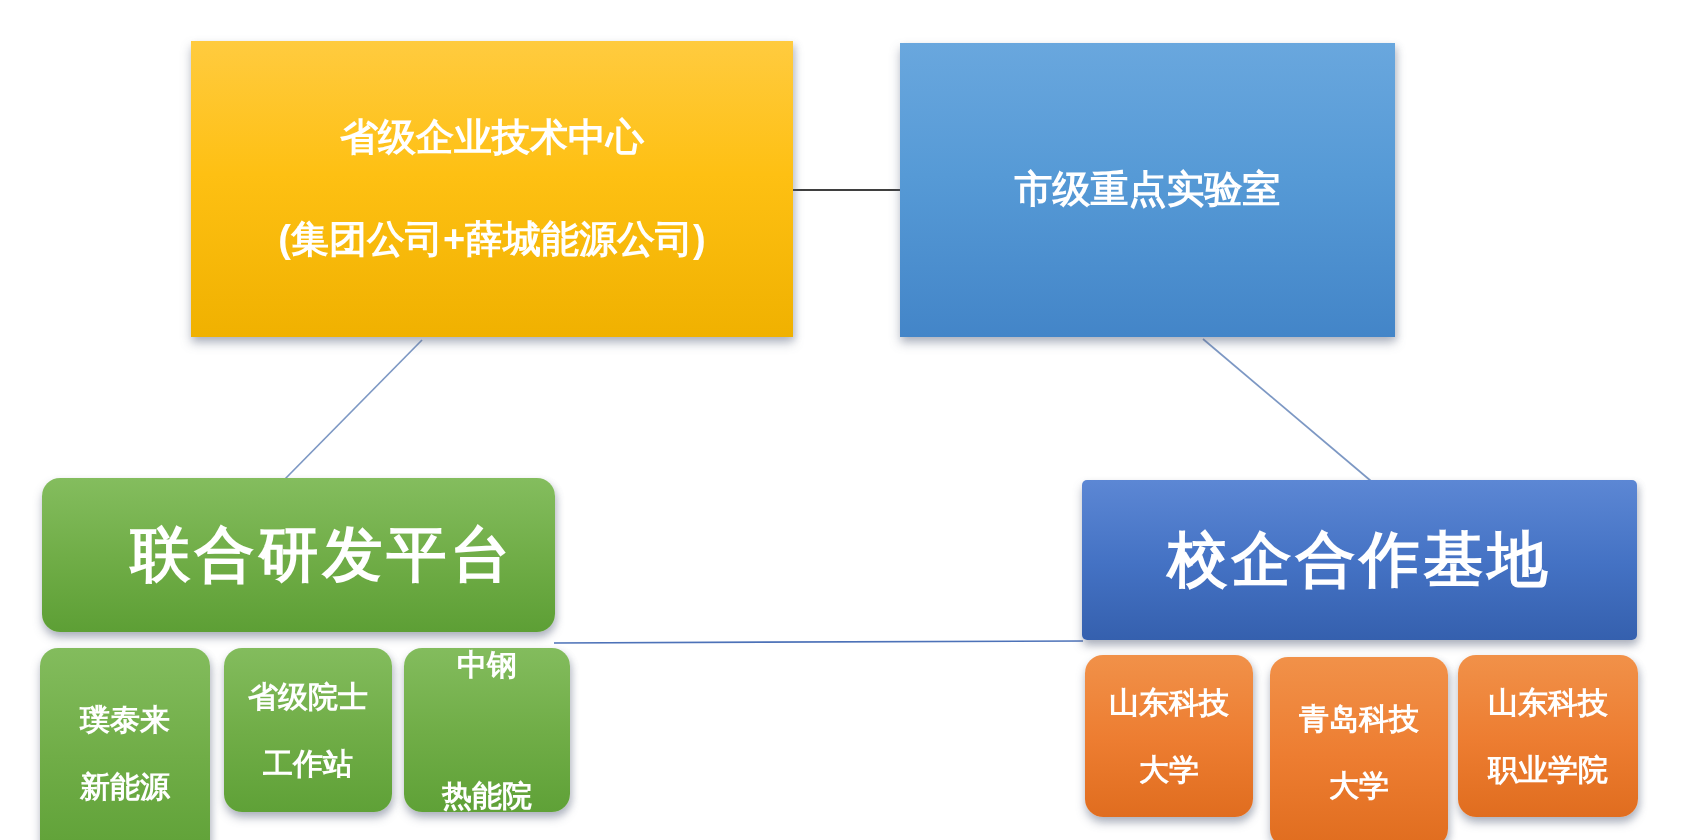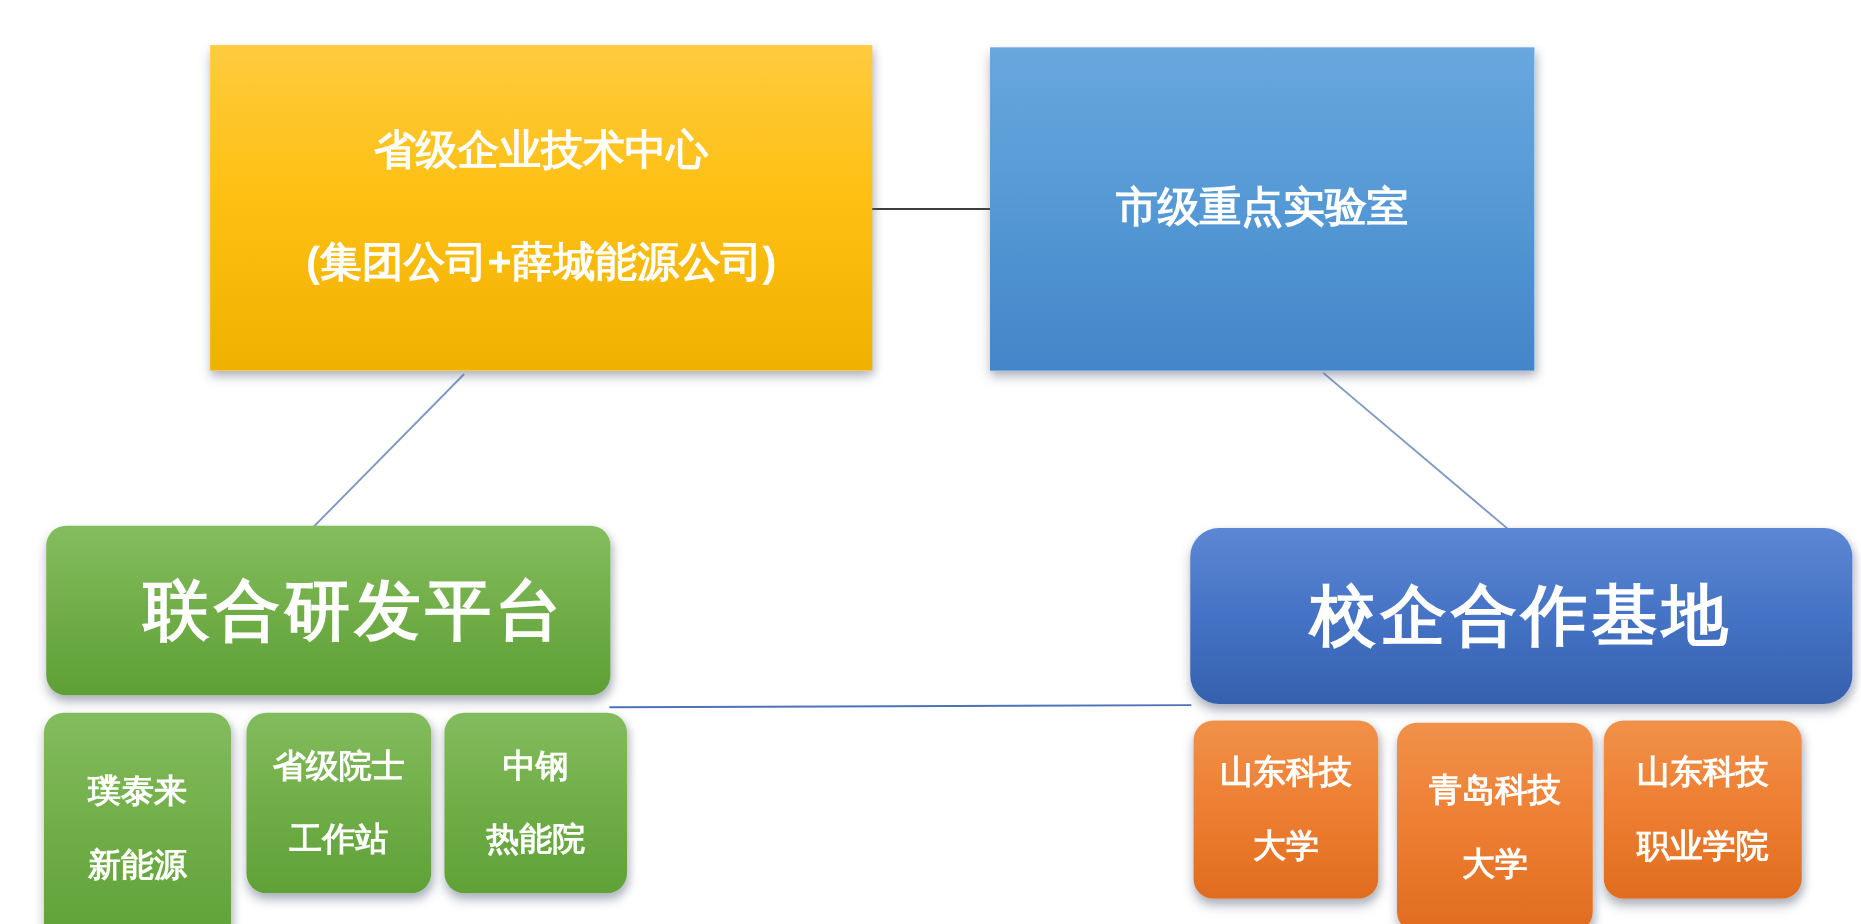--- a/index.html
+++ b/index.html
@@ -58,42 +58,42 @@
   .node-platform {
     left: 42px; top: 478px; width: 513px; height: 154px;
     border-radius: 18px;
     background: linear-gradient(180deg, #84bd5e 0%, #70ad47 52%, #5d9f35 100%);
     font-size: 60px;
     letter-spacing: 4px;
     padding-left: 48px;
   }
   
   .node-base {
-    left: 1082px; top: 480px; width: 602px; height: 160px;
-    border-radius: 26px;
+    left: 1082px; top: 480px; width: 555px; height: 160px;
+    border-radius: 5px;
     background: linear-gradient(180deg, #5c87d4 0%, #4472c4 52%, #3560ae 100%);
     font-size: 60px;
     letter-spacing: 4px;
   }
   
   .member {
     border-radius: 18px;
     font-size: 30px;
     gap: 34px;
     line-height: 1.1;
   }
   .member-green {
     background: linear-gradient(180deg, #83bc5d 0%, #70ad47 52%, #5fa137 100%);
   }
   .member-orange {
     background: linear-gradient(180deg, #f19149 0%, #ed7d31 52%, #e06d1f 100%);
   }
   .g1 { left: 40px;  top: 648px; width: 170px; height: 210px; }
   .g2 { left: 224px; top: 648px; width: 168px; height: 164px; }
-  .g3 { left: 404px; top: 648px; width: 166px; height: 164px; }
+  .g3 { left: 404px; top: 648px; width: 166px; height: 164px; justify-content: space-between; }
   .o1 { left: 1085px; top: 655px; width: 168px; height: 162px; }
   .o2 { left: 1270px; top: 657px; width: 178px; height: 190px; }
   .o3 { left: 1458px; top: 655px; width: 180px; height: 162px; }
 </style>
 </head>
 <body>
 
 <div class="canvas">
 
   <svg class="connectors" width="1692" height="840" viewBox="0 0 1692 840">

